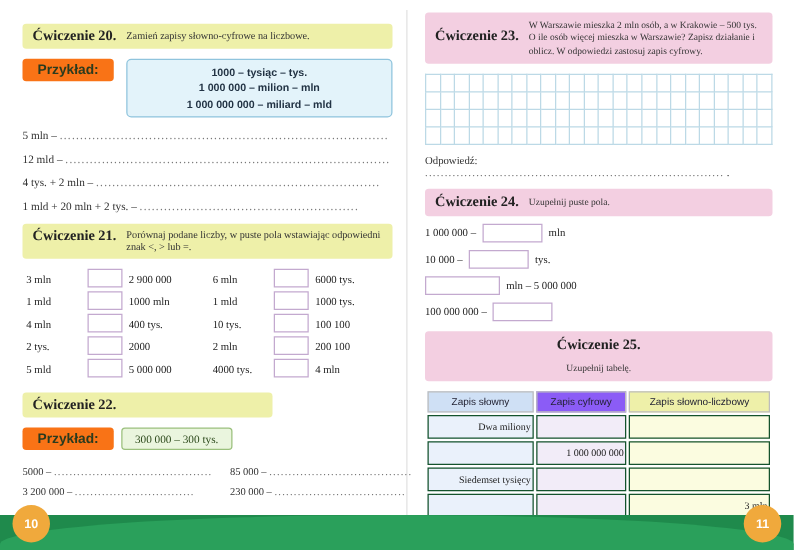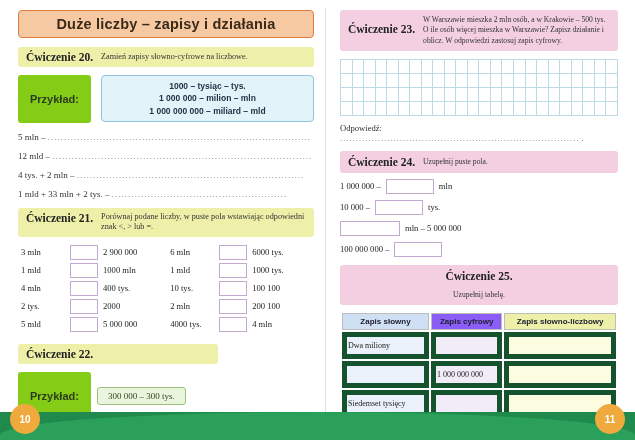--- a/index.html
+++ b/index.html
@@ -50,21 +50,21 @@
   .ex-num{
     font-family:"Liberation Serif",serif;font-size:11.5px;font-weight:bold;color:#222;
     white-space:nowrap;
   }
   .ex-txt{
     font-family:"Liberation Serif",serif;font-size:8.2px;color:#333;line-height:1.25;
   }
 
   .example-row{display:flex;align-items:center;gap:6px;margin-top:8px;}
   .example-label{
-    background:#84cc16;border-radius:3px;padding:18px 12px;
+    background:#f97316;border-radius:3px;padding:3px 12px;
     font-family:"Liberation Sans",sans-serif;font-size:11px;font-weight:bold;color:#2b3b1e;
   }
   .example-box{
     border:1px solid #9ac07c;background:#eaf5de;border-radius:3px;
     padding:3px 10px;font-size:9px;color:#2d4a1c;
   }
 
   .info-box{
     border:1px solid #8fc4dd;background:#e3f3fa;border-radius:4px;
     padding:4px 10px;text-align:center;
@@ -105,44 +105,43 @@
   .squares td{border:1px solid #bcd9e6;height:11px;}
 
   .answer-line{margin-top:7px;font-size:8.6px;color:#333;}
 
   .eqrow{display:flex;align-items:center;gap:5px;margin-top:6px;font-size:8.6px;color:#222;}
   .eqbox{border:1px solid #c3a9cf;background:#fff;height:13px;width:46px;display:inline-block;}
   .eqbox.wide{width:58px;}
 
   table.t25{width:100%;border-collapse:separate;border-spacing:2px;margin-top:6px;}
   table.t25 th{
-    font-family:"Liberation Sans",sans-serif;font-size:8px;font-weight:bold;color:#223;
+    font-family:"Liberation Sans",sans-serif;font-size:8px;font-weight:normal;color:#223;
     padding:3px 2px;border:1px solid #bdbdbd;
   }
   table.t25 th.h1{background:#cfe0f5;}
   table.t25 th.h2{background:#8b5cf6;}
   table.t25 th.h3{background:#eef0a9;}
   table.t25 td{
-    height:15px;border:5px solid #14532d;font-size:8px;text-align:left;color:#222;
+    height:15px;border:1px solid #14532d;font-size:8px;text-align:right;color:#222;
     font-family:"Liberation Serif",serif;
   }
   td.fill-blue{background:#eaf1fb;}
   td.fill-purple{background:#f2ecf8;}
   td.fill-yellow{background:#fbfce0;}
 </style>
 </head>
 <body>
 
 <div class="page">
 
   <div class="divider"></div>
 
   <div class="left-col">
 
-    <div class="title-banner">Duże liczby – zapisy i działania</div>
 
     <div class="ex-bar yellow" style="align-items:center;">
       <span class="ex-num">Ćwiczenie 20.</span>
       <span class="ex-txt">Zamień zapisy słowno-cyfrowe na liczbowe.</span>
     </div>
 
     <div style="display:flex;align-items:flex-start;gap:10px;margin-top:8px;">
       <div style="flex:0 0 auto;">
         <div class="example-row" style="margin-top:0;">
           <span class="example-label">Przykład:</span>
@@ -151,21 +150,21 @@
       <div class="info-box" style="flex:1;">
         <div>1000 – tysiąc – tys.</div>
         <div>1 000 000 – milion – mln</div>
         <div>1 000 000 000 – miliard – mld</div>
       </div>
     </div>
 
     <div class="dot-line"><span>5 mln – </span><span class="dots">.................................................................................</span></div>
     <div class="dot-line"><span>12 mld – </span><span class="dots">................................................................................</span></div>
     <div class="dot-line"><span>4 tys. + 2 mln – </span><span class="dots">......................................................................</span></div>
-    <div class="dot-line"><span>1 mld + 33 mln + 2 tys. – </span><span class="dots">......................................................</span></div>
+    <div class="dot-line"><span>1 mld + 20 mln + 2 tys. – </span><span class="dots">......................................................</span></div>
 
     <div class="ex-bar yellow">
       <span class="ex-num">Ćwiczenie 21.</span>
       <span class="ex-txt">Porównaj podane liczby, w puste pola wstawiając odpowiedni znak &lt;, &gt; lub =.</span>
     </div>
 
     <table class="t21">
       <tbody>
           <tr>
         <td class="lbl">3 mln</td>

